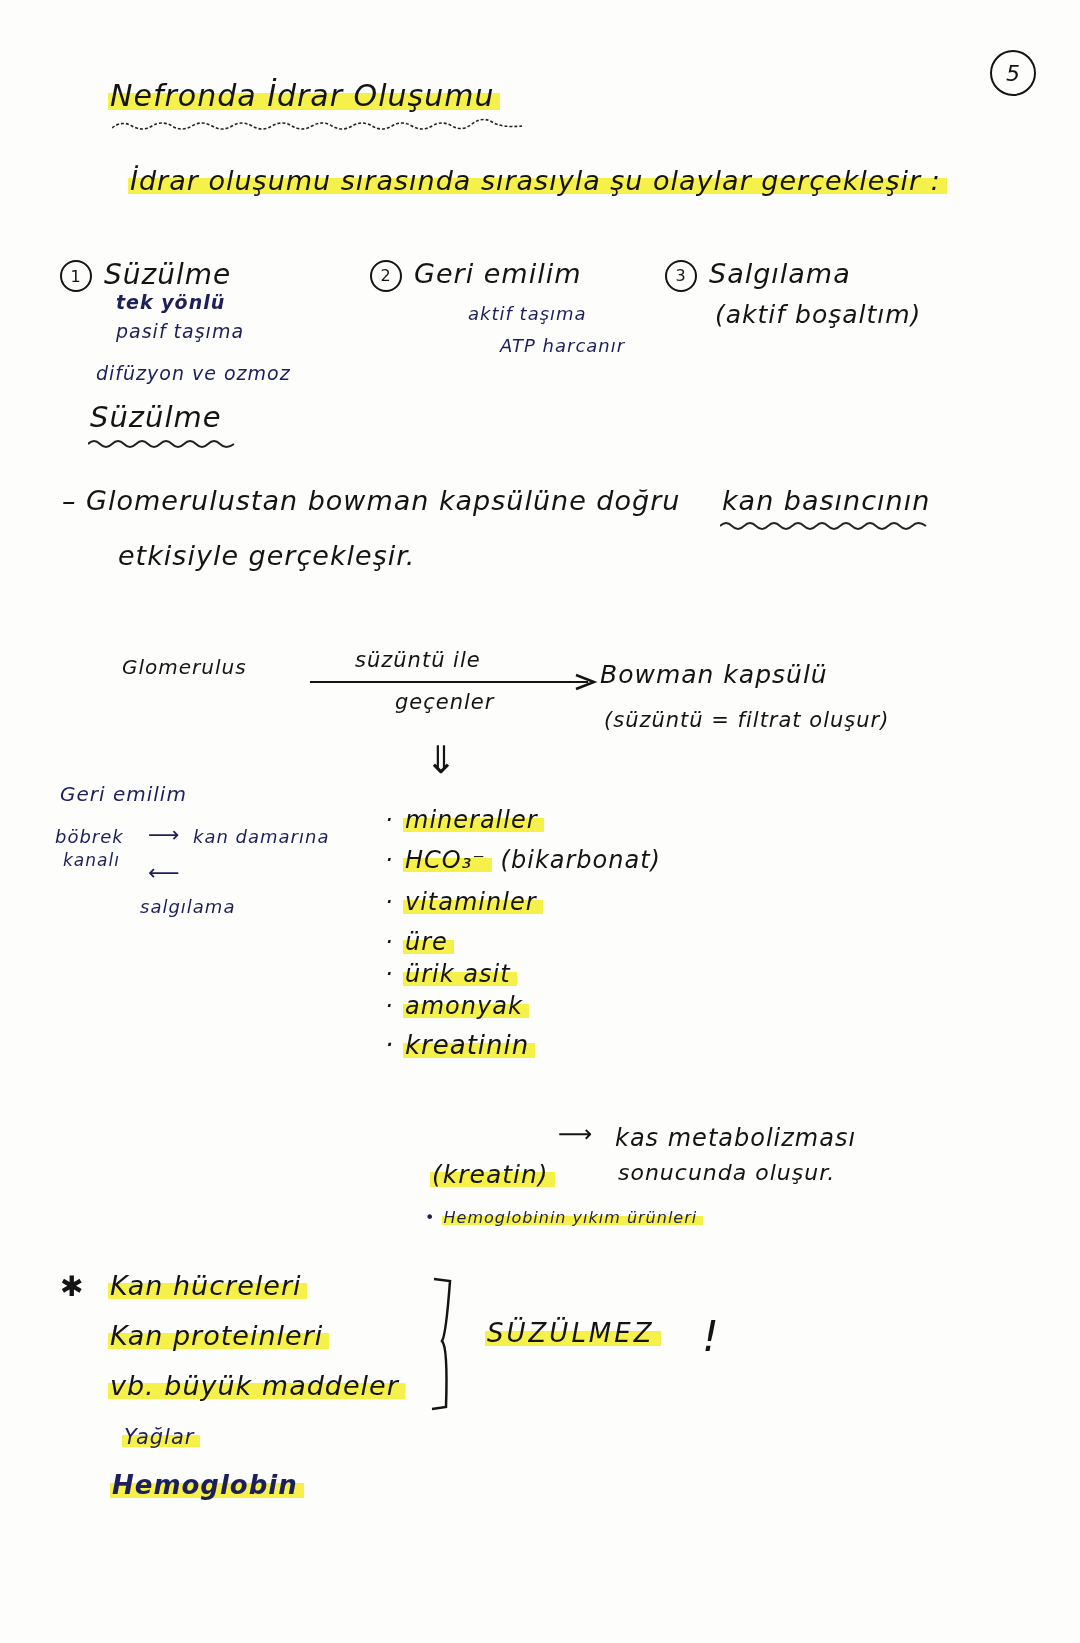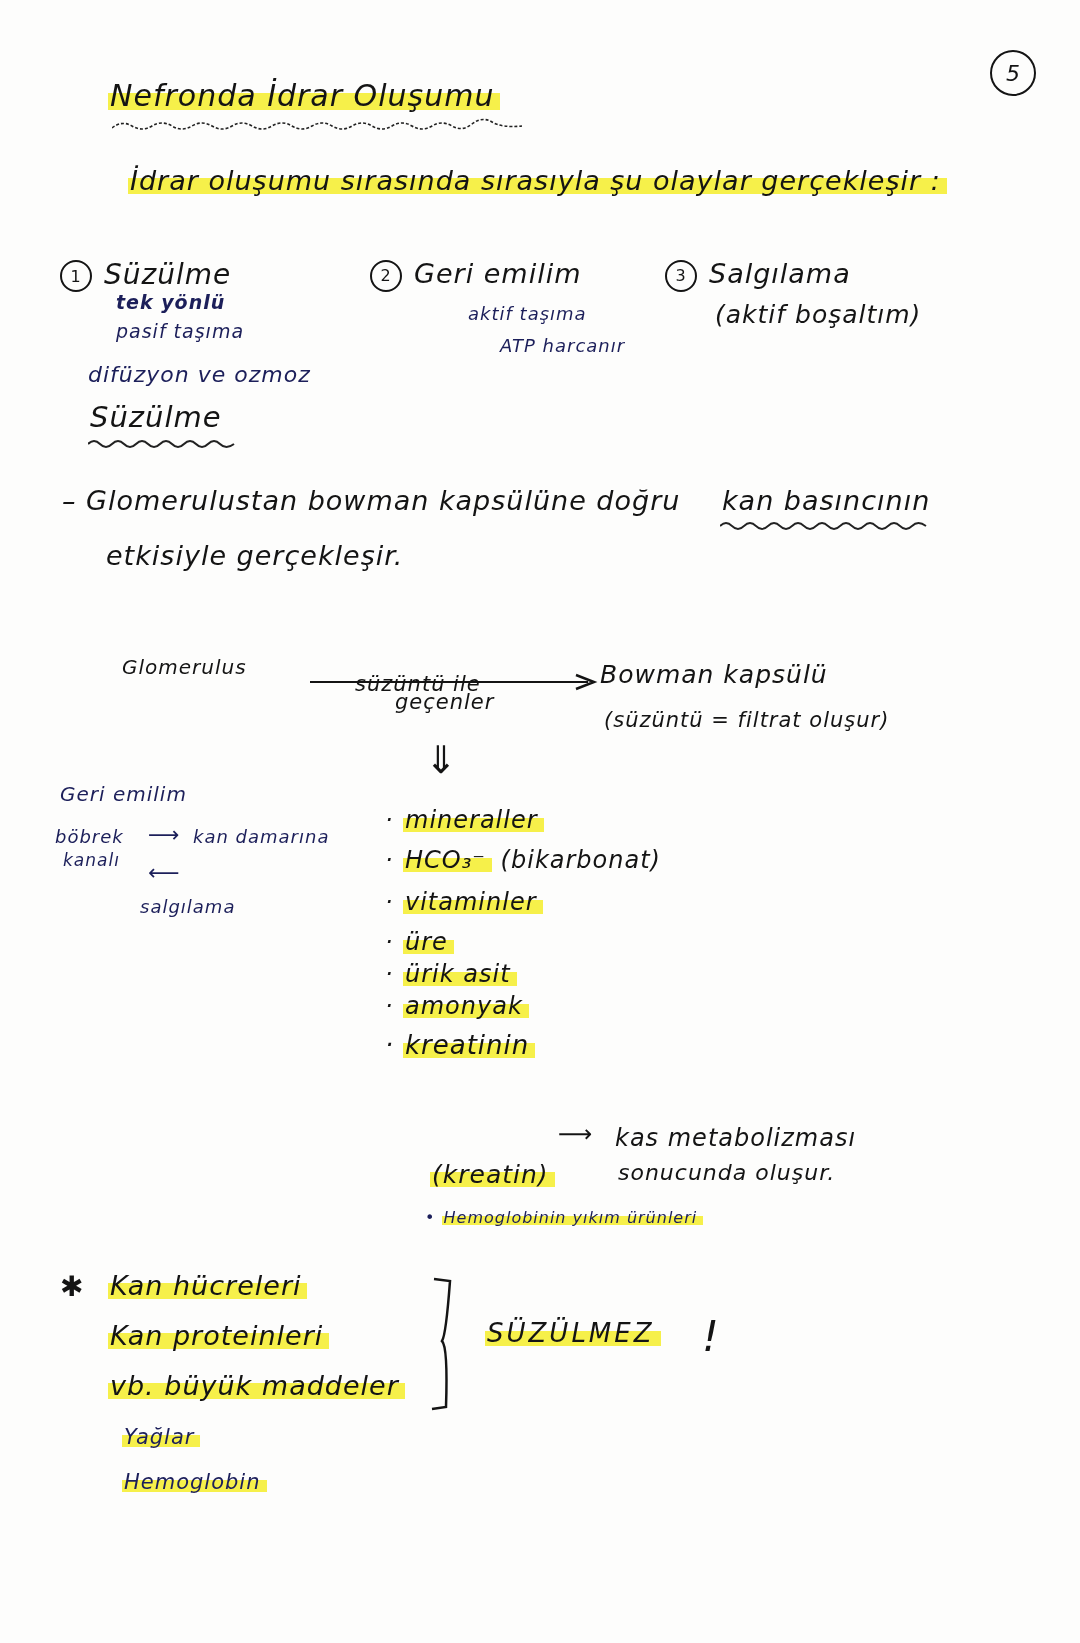--- a/index.html
+++ b/index.html
@@ -47,21 +47,21 @@
 
 <div class="abs hand ink" style="left:128px; top:165px; font-size:27px;">
   <span class="hl">İdrar oluşumu sırasında sırasıyla şu olaylar gerçekleşir :</span>
 </div>
 
 <div class="abs hand ink" style="left:60px; top:258px; font-size:28px;">
   <span class="circ">1</span><span>Süzülme</span>
 </div>
 <div class="abs hand blue" style="left:116px; top:291px; font-size:19px;font-weight:bold;">tek yönlü</div>
 <div class="abs hand blue" style="left:116px; top:320px; font-size:19px;">pasif taşıma</div>
-<div class="abs hand blue" style="left:88px; top:362px; font-size:22px;">difüzyon ve ozmoz</div>
+<div class="abs hand blue" style="left:96px; top:362px; font-size:19px;">difüzyon ve ozmoz</div>
 
 <div class="abs hand ink" style="left:370px; top:258px; font-size:27px;">
   <span class="circ">2</span><span>Geri emilim</span>
 </div>
 <div class="abs hand blue" style="left:468px; top:303px; font-size:18px;">aktif taşıma</div>
 <div class="abs hand blue" style="left:500px; top:335px; font-size:18px;">ATP harcanır</div>
 
 <div class="abs hand ink" style="left:665px; top:258px; font-size:27px;">
   <span class="circ">3</span><span>Salgılama</span>
 </div>
@@ -72,24 +72,24 @@
   <path d="M0 6 Q 6 0 12 6 T 24 6 T 36 6 T 48 6 T 60 6 T 72 6 T 84 6 T 96 6 T 108 6 T 120 6 T 132 6 T 146 6" stroke="#222" stroke-width="2" fill="none"></path>
 </svg>
 
 <div class="abs hand ink" style="left:62px; top:485px; font-size:27px;">
   <span>– Glomerulustan bowman kapsülüne doğru</span>
   <span style="margin-left:32px;">kan basıncının</span>
 </div>
 <svg class="squiggle" style="left:720px; top:520px;" width="210" height="12">
   <path d="M0 6 Q 6 0 12 6 T 24 6 T 36 6 T 48 6 T 60 6 T 72 6 T 84 6 T 96 6 T 108 6 T 120 6 T 132 6 T 144 6 T 156 6 T 168 6 T 180 6 T 192 6 T 206 6" stroke="#222" stroke-width="1.8" fill="none"></path>
 </svg>
-<div class="abs hand ink" style="left:106px; top:540px; font-size:27px;">etkisiyle gerçekleşir.</div>
+<div class="abs hand ink" style="left:118px; top:540px; font-size:27px;">etkisiyle gerçekleşir.</div>
 
 <div class="abs hand ink" style="left:122px; top:655px; font-size:20px;">Glomerulus</div>
-<div class="abs hand ink" style="left:355px; top:648px; font-size:21px;margin-top:24px;">süzüntü ile</div>
+<div class="abs hand ink" style="left:355px; top:648px; font-size:21px;">süzüntü ile</div>
 <svg class="abs" style="left:310px; top:672px;" width="290" height="20">
   <line x1="0" y1="10" x2="278" y2="10" stroke="#141414" stroke-width="2"></line>
   <path d="M266 3 L284 10 L266 17" stroke="#141414" stroke-width="2.5" fill="none"></path>
 </svg>
 <div class="abs hand ink" style="left:395px; top:690px; font-size:21px;">geçenler</div>
 <div class="abs hand ink" style="left:600px; top:660px; font-size:25px;">Bowman kapsülü</div>
 <div class="abs hand ink" style="left:604px; top:708px; font-size:21px;">(süzüntü = filtrat oluşur)</div>
 <div class="abs ink" style="left:425px; top:738px; font-size:38px;">⇓</div>
 
 <div class="abs hand blue" style="left:60px; top:782px; font-size:20px;">Geri emilim</div>
@@ -126,21 +126,21 @@
 </div>
 <div class="abs hand ink" style="left:108px; top:1320px; font-size:27px;">
   <span class="hl">Kan proteinleri</span>
 </div>
 <div class="abs hand ink" style="left:108px; top:1370px; font-size:27px;">
   <span class="hl">vb. büyük maddeler</span>
 </div>
 <div class="abs hand blue" style="left:122px; top:1425px; font-size:21px;">
   <span class="hl">Yağlar</span>
 </div>
-<div class="abs hand blue" style="left:122px; top:1470px; font-size:21px;">
+<div class="abs hand blue" style="left:110px; top:1470px; font-size:26px;font-weight:bold;">
   <span class="hl">Hemoglobin</span>
 </div>
 
 <svg class="abs" style="left:428px; top:1275px;" width="40" height="140">
   <path d="M6 4 L22 6 Q 18 60 14 66 Q 20 72 18 132 L4 134" stroke="#141414" stroke-width="2.5" fill="none"></path>
 </svg>
 
 <div class="abs hand ink" style="left:485px; top:1318px; font-size:26px; letter-spacing:3px;">
   <span class="hl">SÜZÜLMEZ</span>
 </div>

